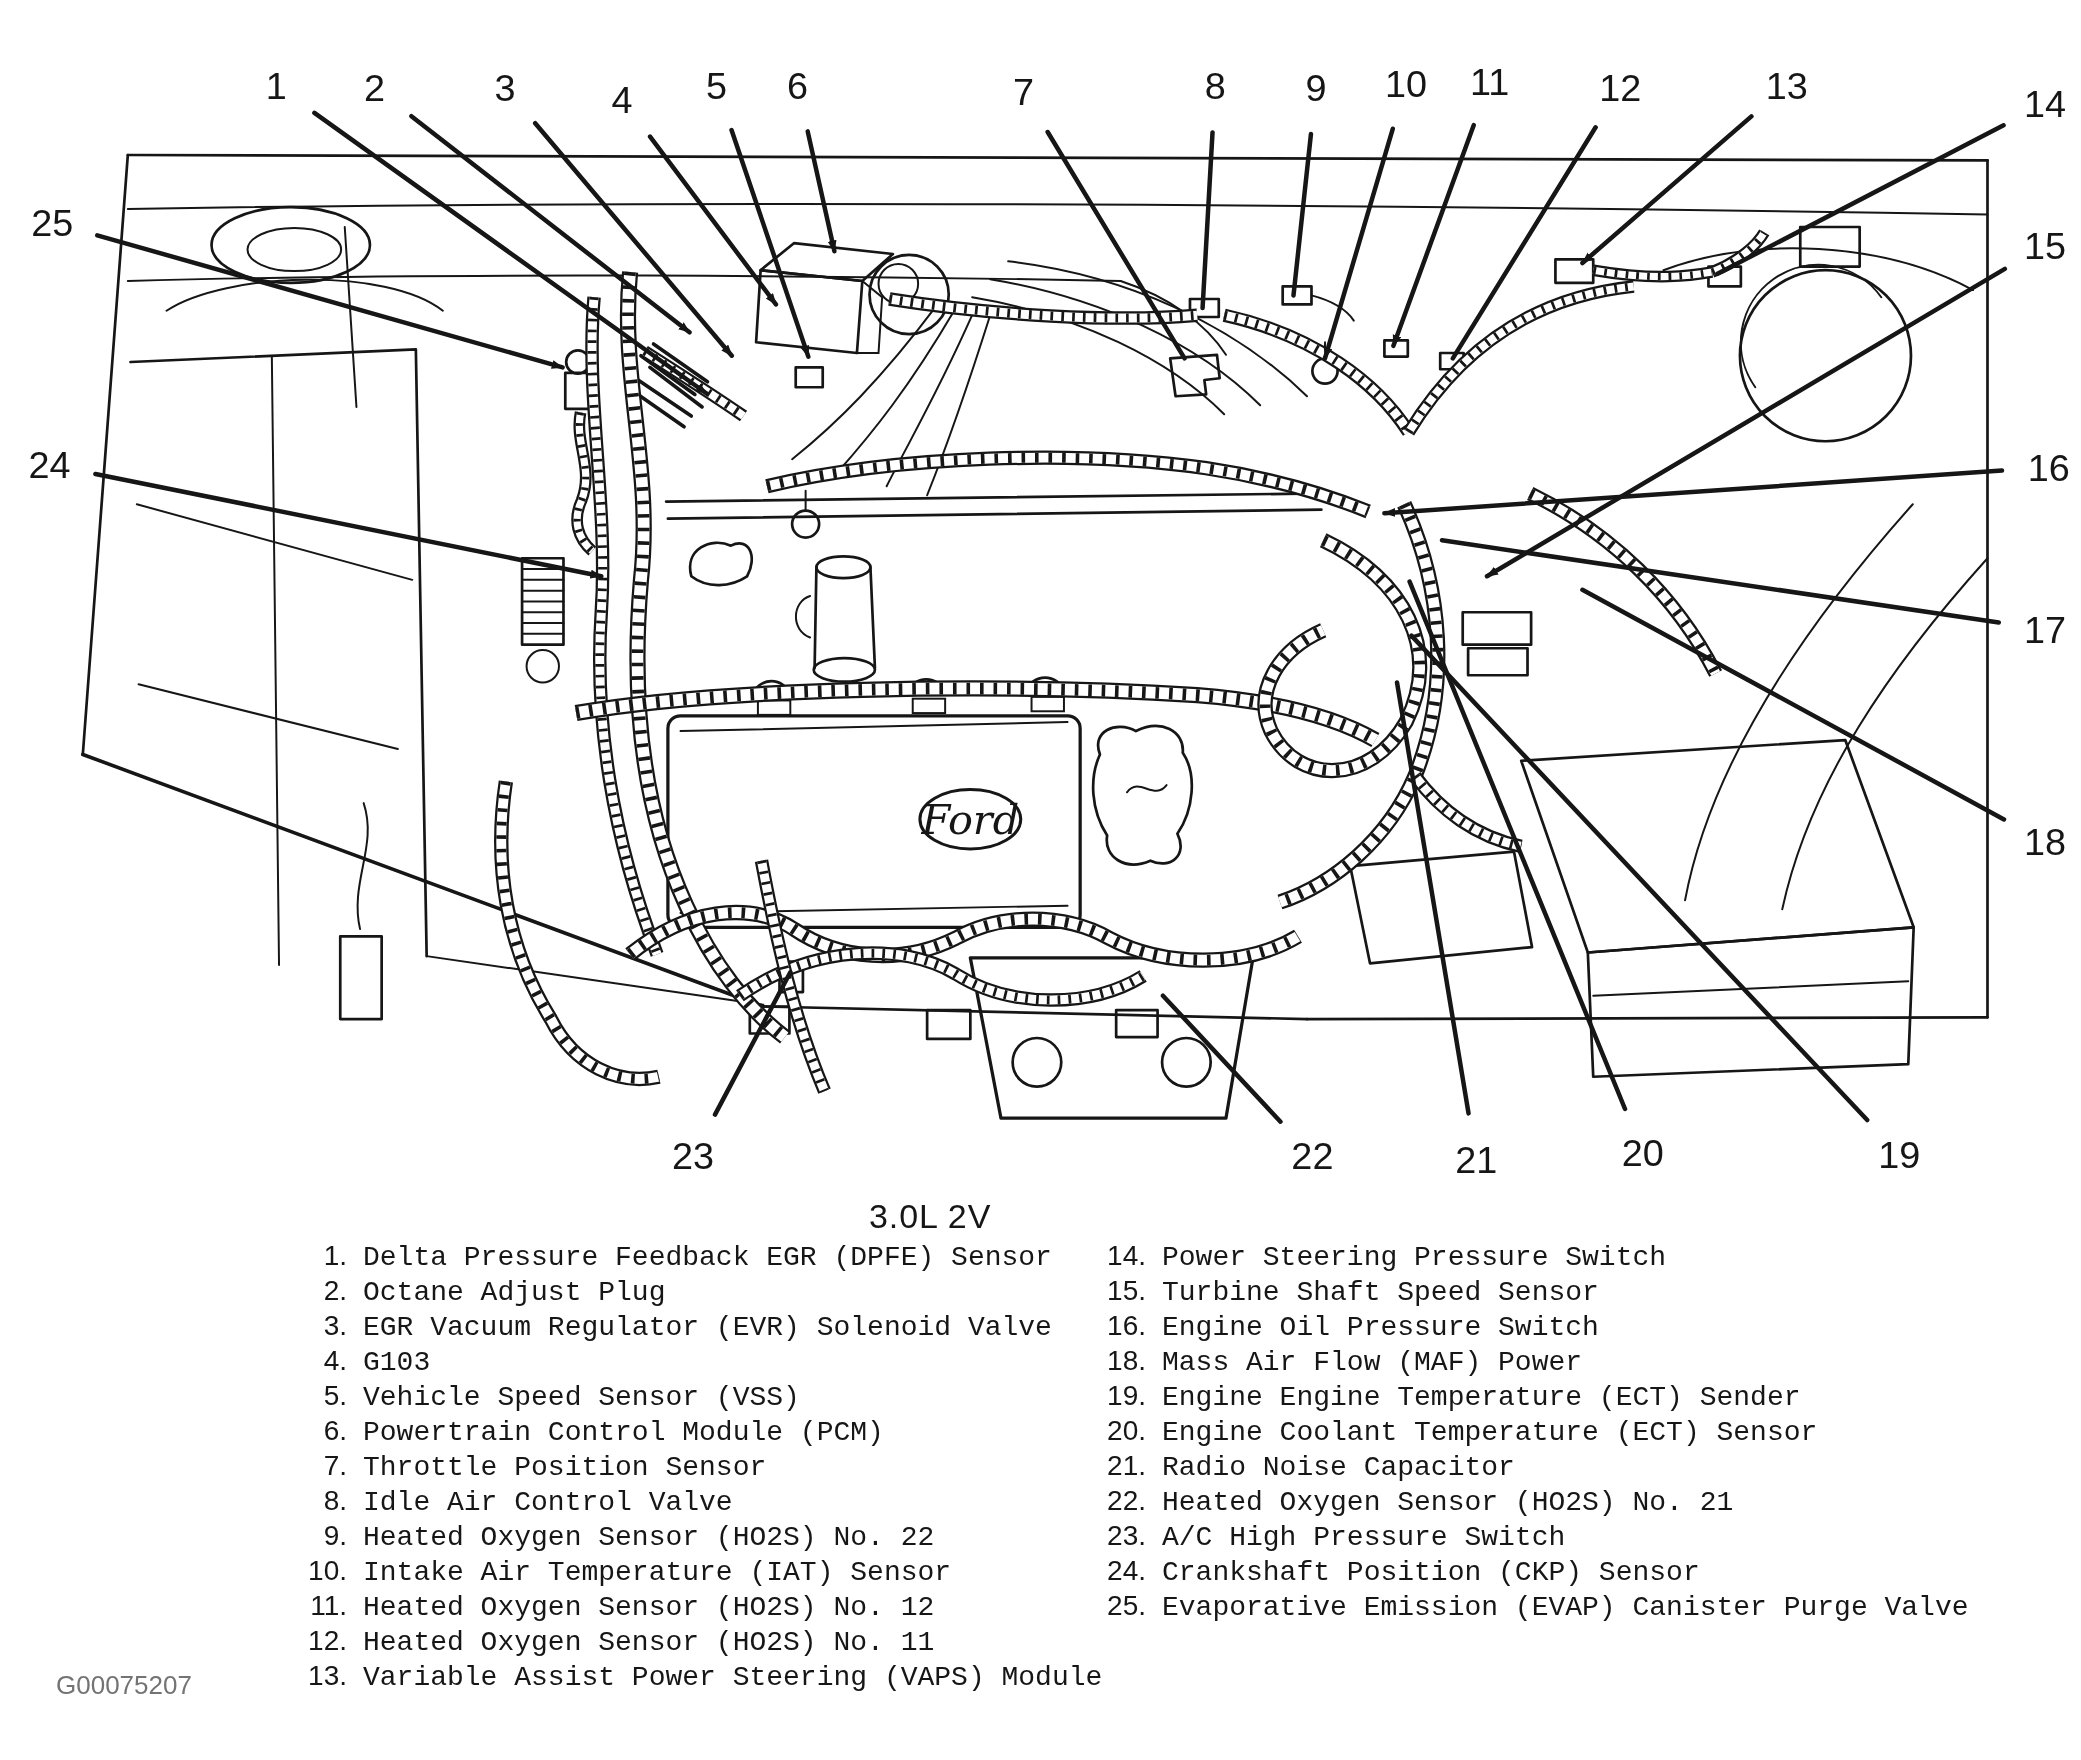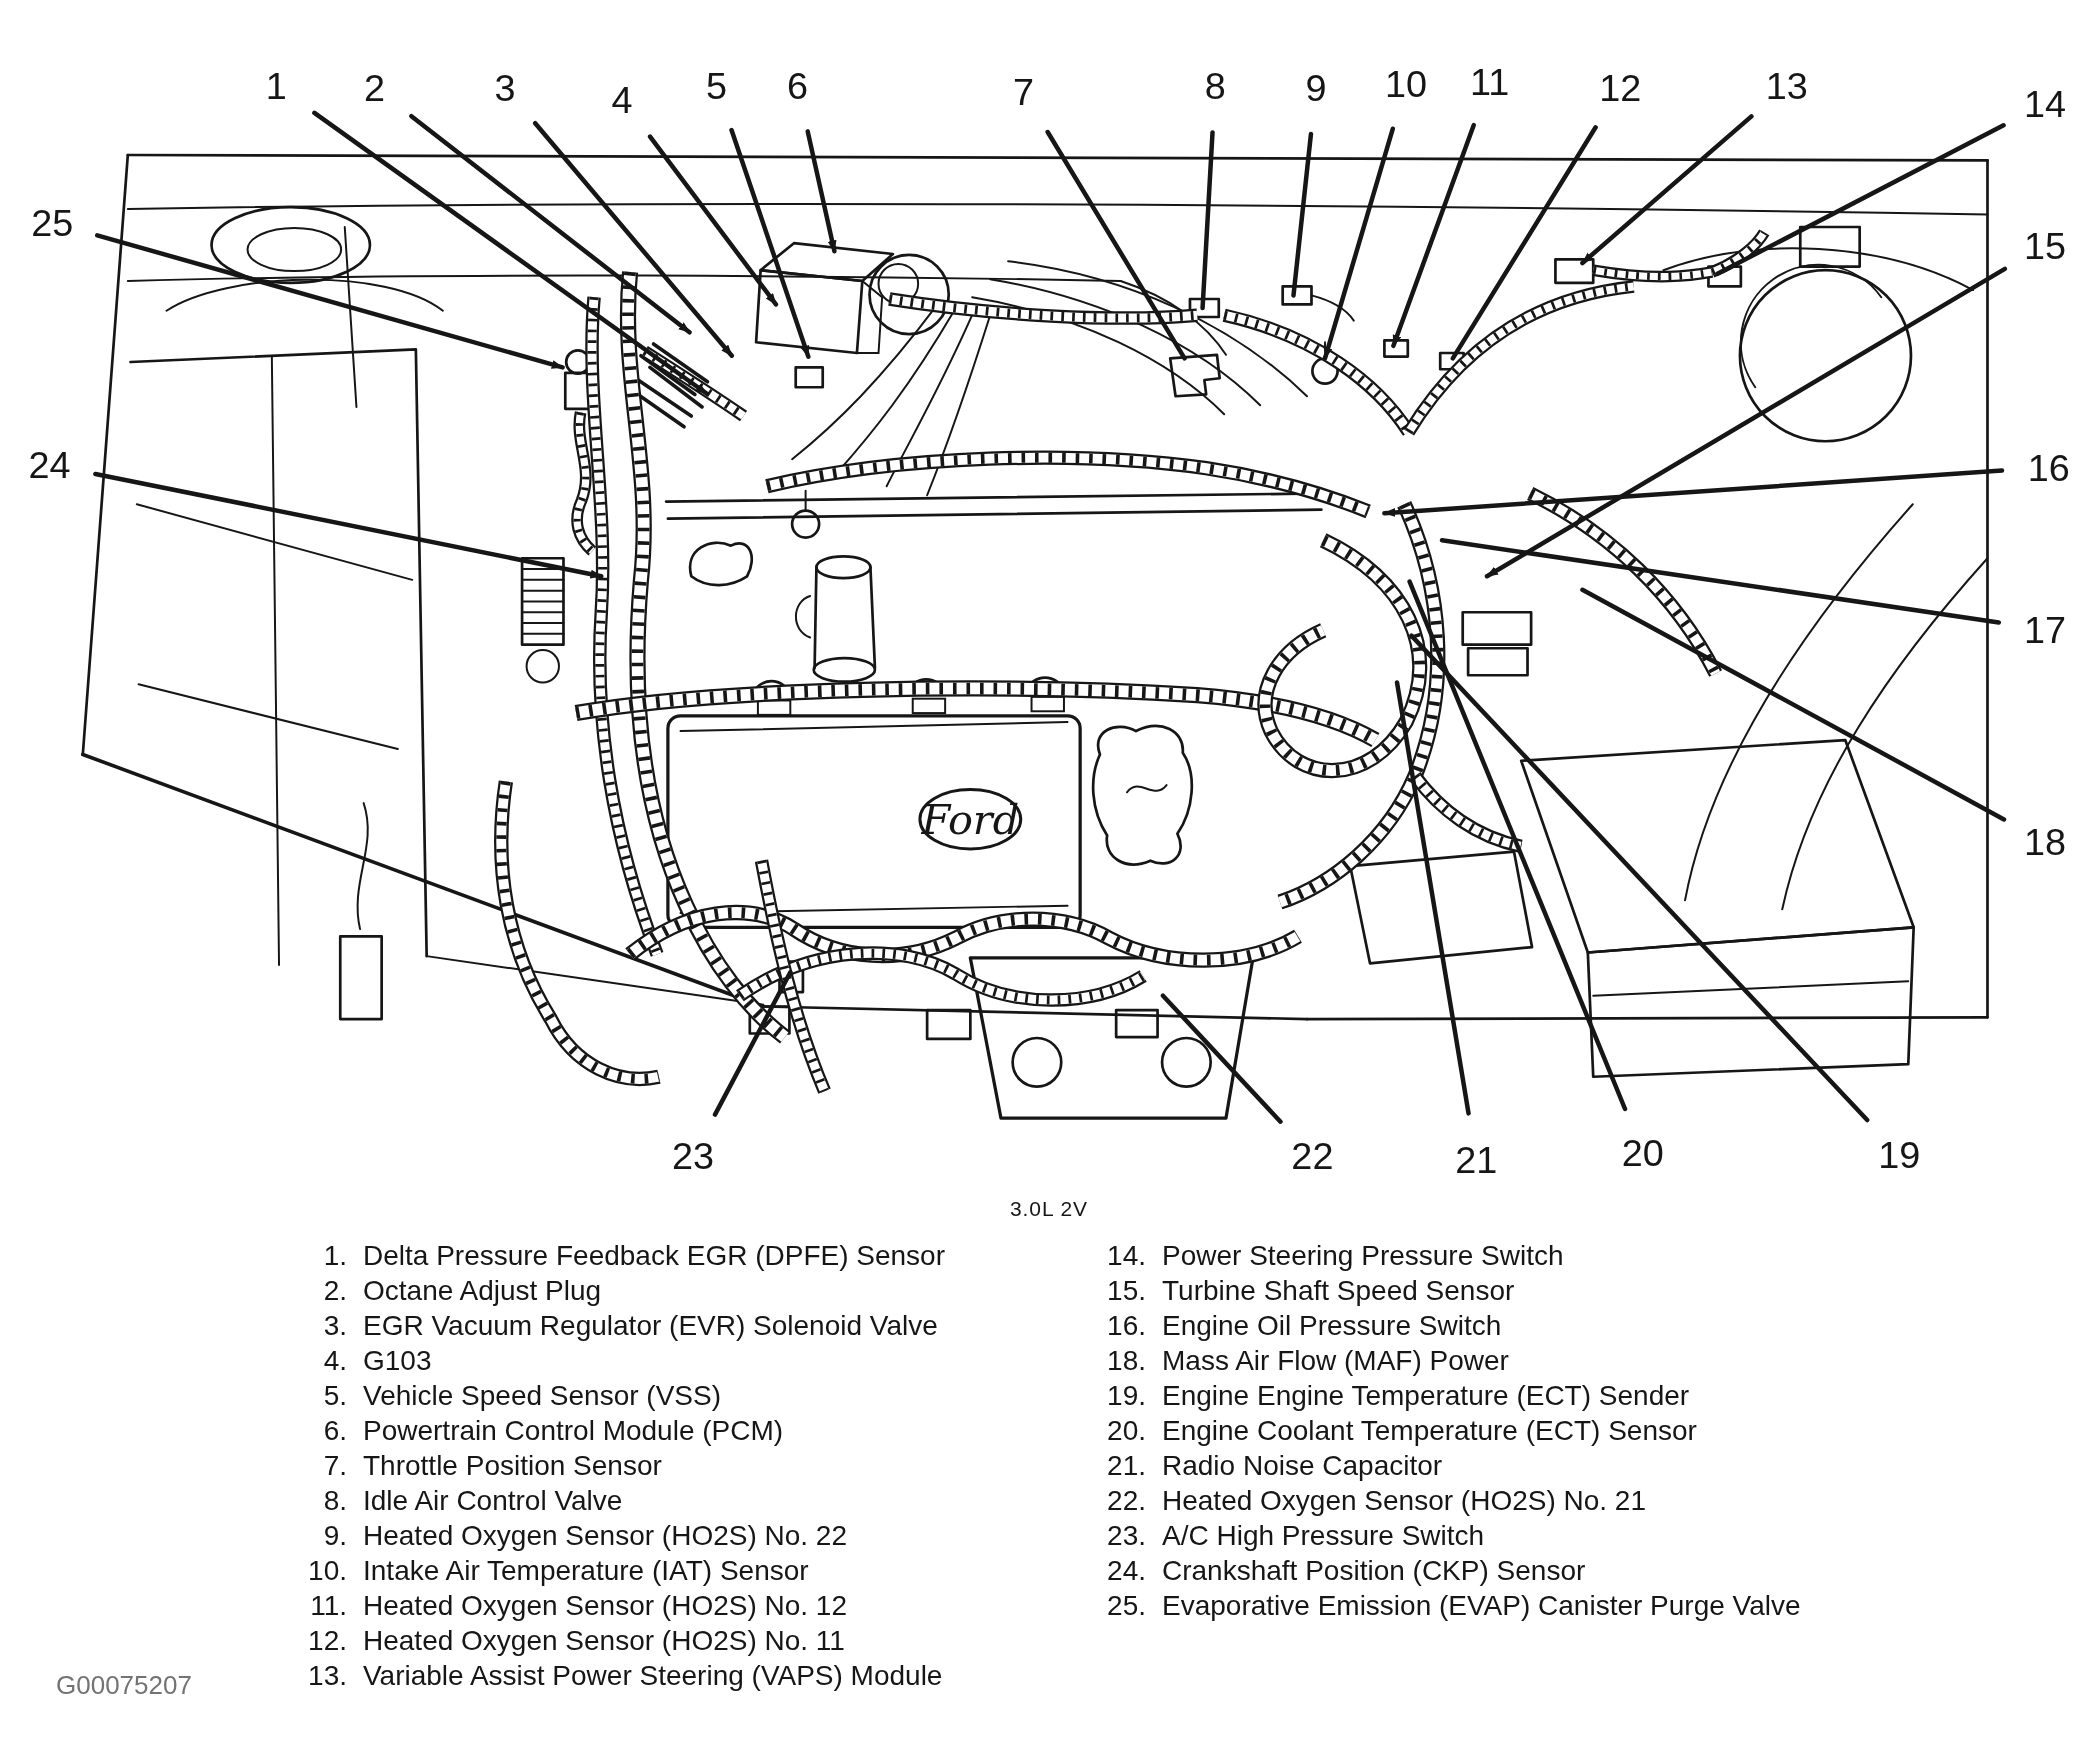--- a/index.html
+++ b/index.html
@@ -5,29 +5,29 @@
   html,body{margin:0;padding:0;background:#e8e8e8;}
   #page{position:relative;width:2082px;height:1761px;background:#ffffff;overflow:hidden;
         font-family:"Liberation Sans",sans-serif;color:#161616;}
   #art{position:absolute;left:0;top:0;width:2082px;height:1761px;}
   .thin{fill:none;stroke:#161616;stroke-width:3;stroke-linecap:round;stroke-linejoin:round;}
   .thin2{fill:none;stroke:#161616;stroke-width:2.2;stroke-linecap:round;}
   .med{fill:none;stroke:#161616;stroke-width:4;stroke-linecap:round;stroke-linejoin:round;}
   .leader{stroke:#161616;stroke-width:5;stroke-linecap:round;fill:none;}
   .callout-num{font-family:"Liberation Sans",sans-serif;font-size:42px;fill:#161616;}
   .ford-script{font-family:"DejaVu Serif",serif;font-style:italic;font-size:46px;fill:#161616;}
-  #title{position:absolute;left:869px;top:1197px;width:360px;text-align:center;
-         font-size:21px;letter-spacing:0.9px;color:#161616;}
+  #title{position:absolute;left:869px;top:1197px;width:360px;text-align:left;
+         font-size:34px;letter-spacing:0.9px;color:#161616;}
   #figure-id{position:absolute;left:56px;top:1670px;font-size:26px;color:#737373;}
   .legend-col{position:absolute;top:1240px;}
   #legend-left{left:270px;width:774px;}
   #legend-right{left:1069px;width:810px;}
   .legend-row{display:flex;align-items:baseline;height:35px;font-size:28px;white-space:nowrap;}
   .legend-num{width:77px;text-align:right;flex:0 0 77px;}
-  .legend-text{padding-left:16px;}
+  .legend-text{padding-left:16px;font-family:Liberation Mono, monospace;}
 </style>
 </head>
 <body>
 
 <div id="page">
 
   <svg id="art" viewBox="0 0 2313 1956">
     <defs>
       <marker id="arrw" markerWidth="15" markerHeight="12" refX="12" refY="5" orient="auto" markerUnits="userSpaceOnUse">
         <path d="M0,0 L13,5 L0,10 Z" fill="#161616"></path>

